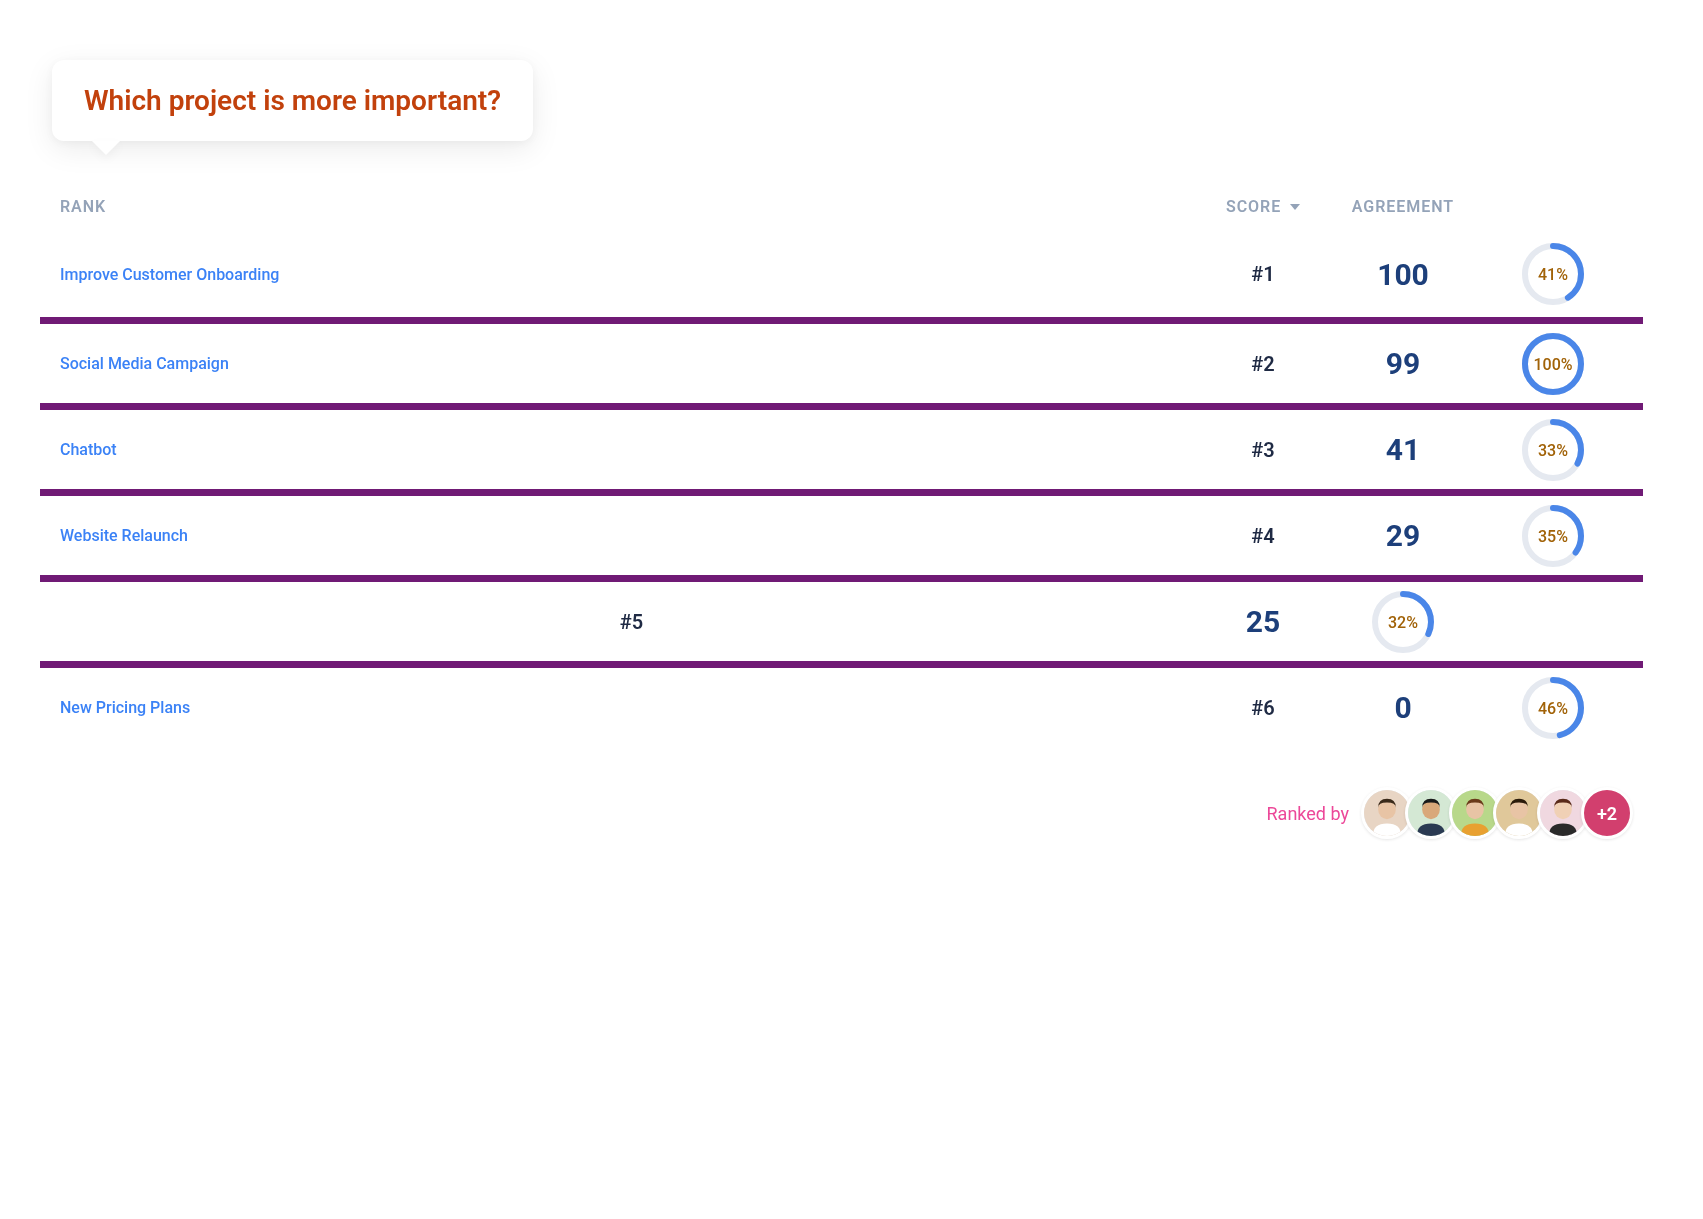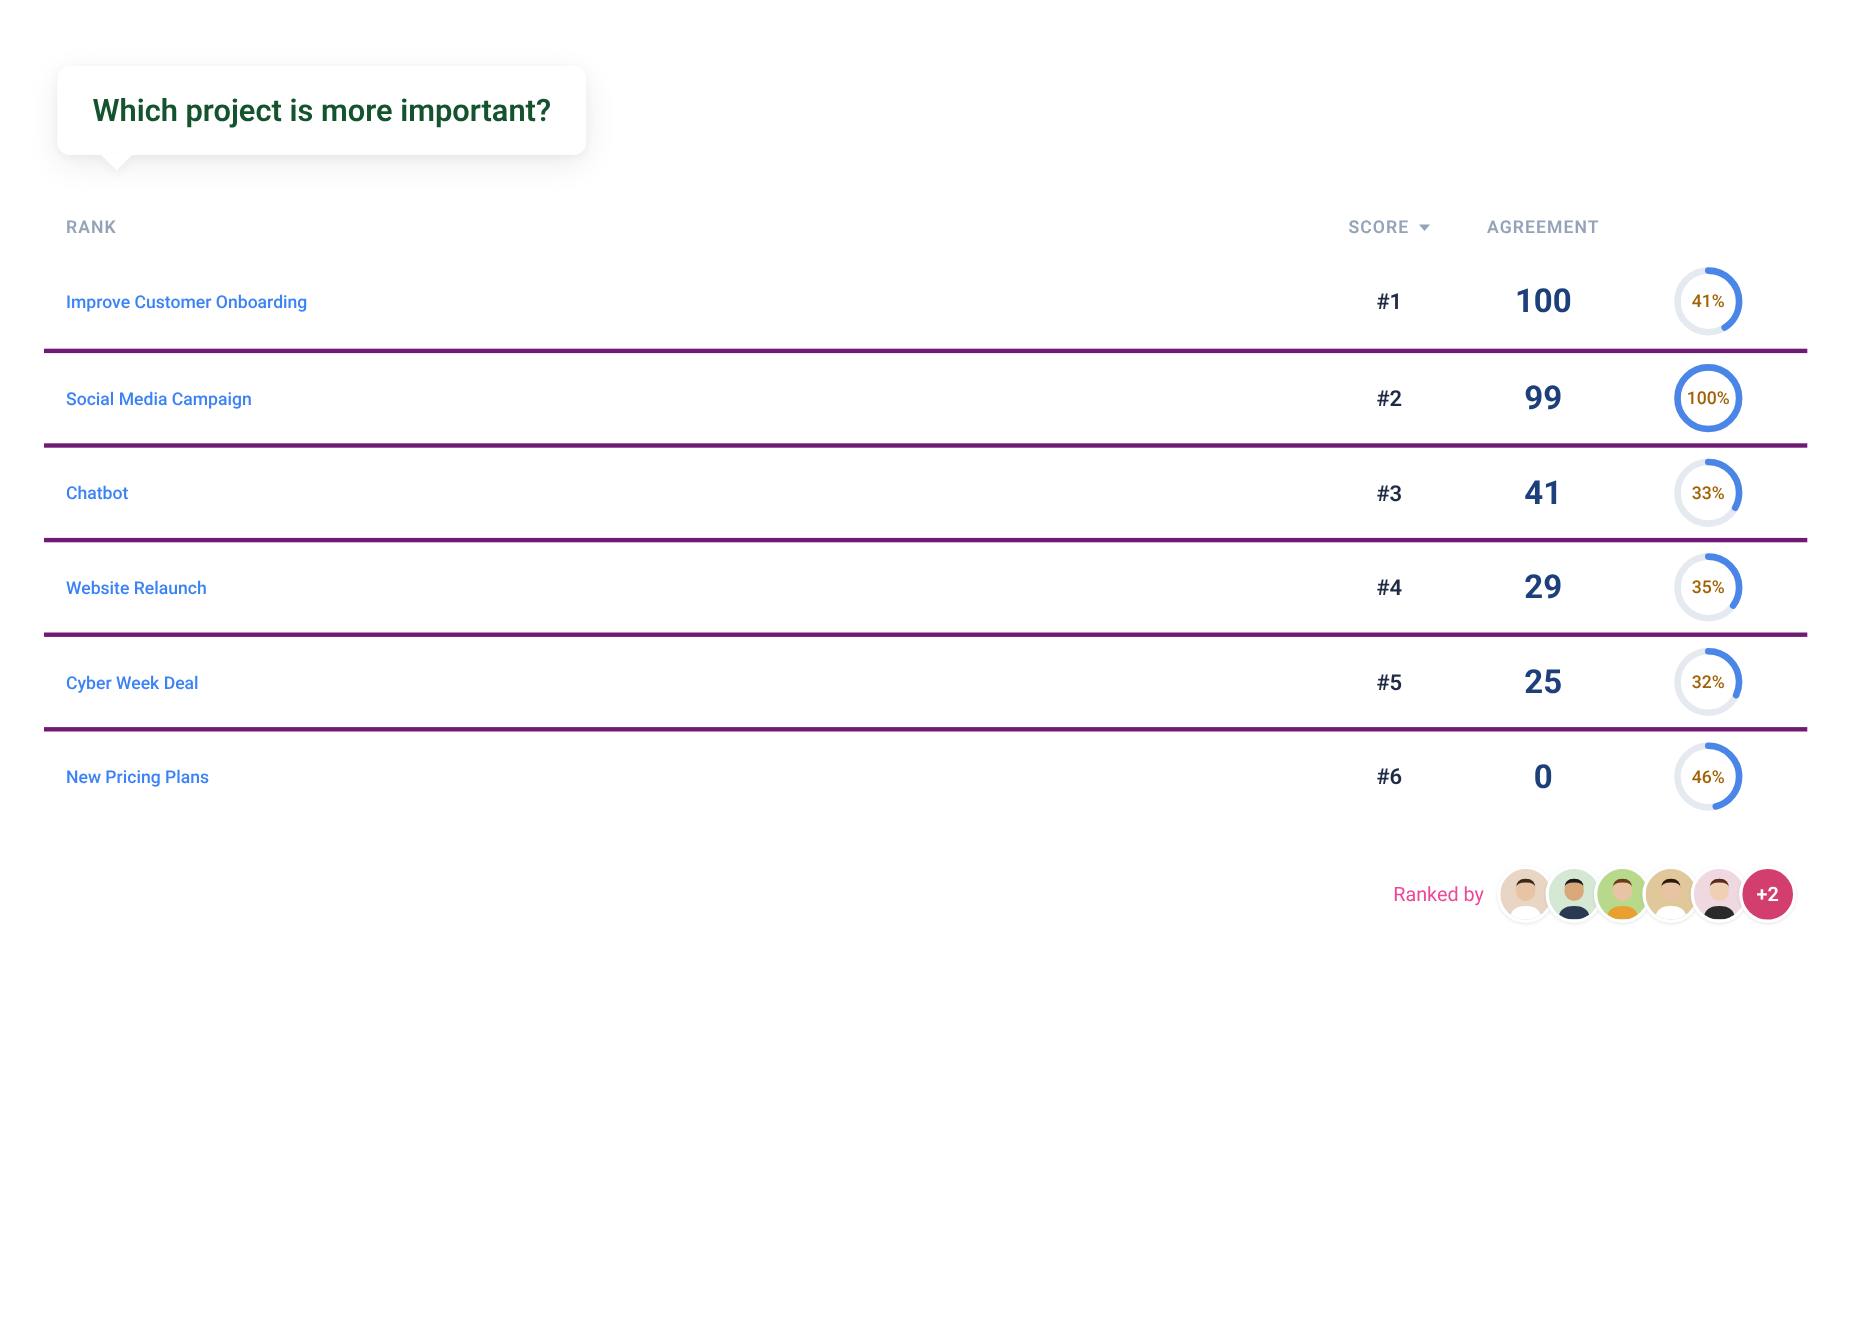--- a/index.html
+++ b/index.html
@@ -31,21 +31,21 @@
     bottom: -14px;
     width: 0; height: 0;
     border-left: 14px solid transparent;
     border-right: 14px solid transparent;
     border-top: 14px solid #ffffff;
     filter: drop-shadow(0 4px 4px rgba(0,0,0,0.04));
   }
   .question-text {
     font-size: 28px;
     font-weight: 600;
-    color: #14532d;
+    color: #c2410c;
   }
 
   .results {
     width: 100%;
     border-collapse: collapse;
   }
   .header-row, .data-row {
     display: grid;
     grid-template-columns: 1fr 120px 160px 140px;
     align-items: center;
@@ -70,21 +70,21 @@
     margin-left: 4px;
     width: 0; height: 0;
     border-left: 5px solid transparent;
     border-right: 5px solid transparent;
     border-top: 6px solid #94a3b8;
     vertical-align: middle;
   }
 
   .data-row {
     height: 86px;
-    border-top: 4px solid #701a75;
+    border-top: 7px solid #701a75;
   }
   .data-row:first-of-type { border-top: none; }
   .answer-cell {
     font-size: 16px;
     font-weight: 500;
     color: #3b82f6;
   }
   .rank-cell {
     text-align: center;
     font-size: 20px;
@@ -228,21 +228,20 @@
       <div class="donut">
         <svg width="64" height="64" viewBox="0 0 64 64">
           <circle cx="32" cy="32" r="28" fill="none" stroke="#e5e9f0" stroke-width="6"></circle>
           <circle cx="32" cy="32" r="28" fill="none" stroke="#4a86e8" stroke-width="6" stroke-linecap="round" stroke-dasharray="61.57521601035994 175.92918860102841"></circle>
         </svg>
         <div class="donut-text">35%</div>
       </div>
     </div>
   </div>
         <div class="data-row">
-    <div class="answer-cell">Cyber Week Deal</div>
     <div class="rank-cell">#5</div>
     <div class="score-cell">25</div>
     <div class="agree-cell">
       <div class="donut">
         <svg width="64" height="64" viewBox="0 0 64 64">
           <circle cx="32" cy="32" r="28" fill="none" stroke="#e5e9f0" stroke-width="6"></circle>
           <circle cx="32" cy="32" r="28" fill="none" stroke="#4a86e8" stroke-width="6" stroke-linecap="round" stroke-dasharray="56.297340352329094 175.92918860102841"></circle>
         </svg>
         <div class="donut-text">32%</div>
       </div>

